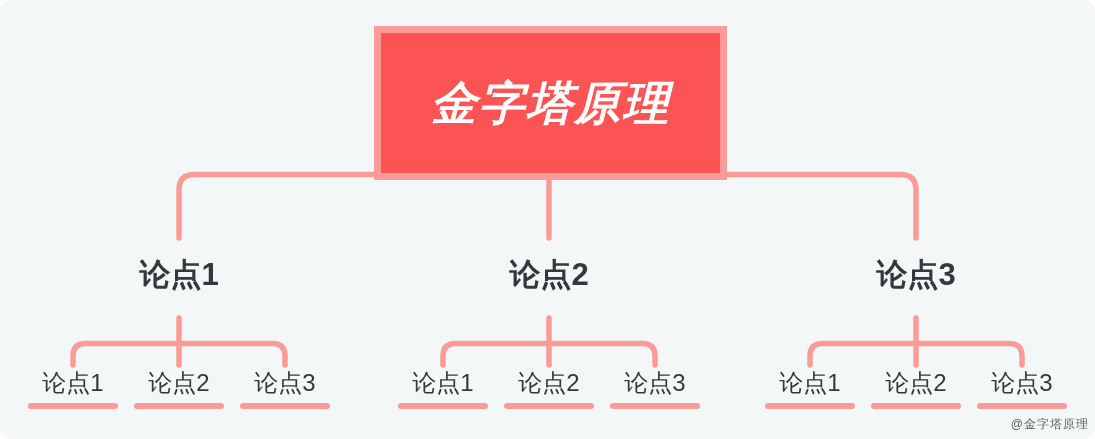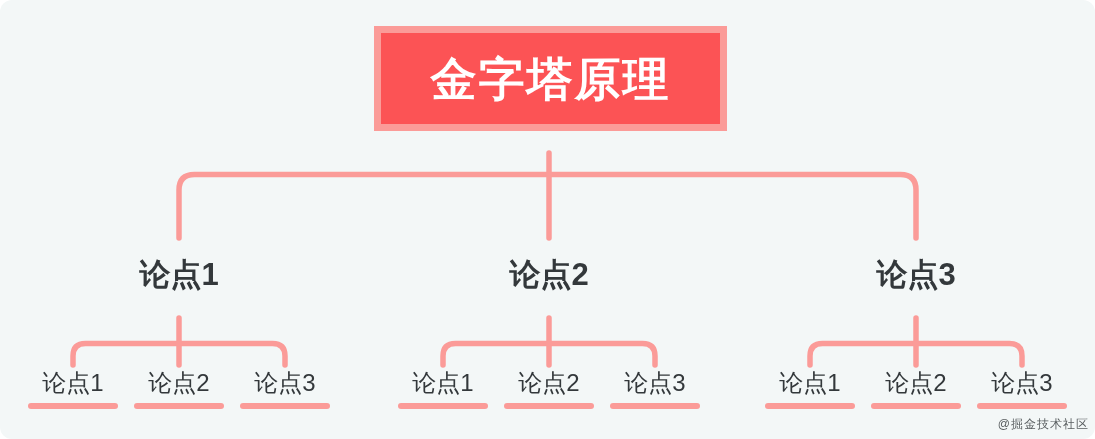--- a/index.html
+++ b/index.html
@@ -30,26 +30,27 @@
   }
   .connectors path{
     stroke:var(--line-pink);
     stroke-width:5.5;
     fill:none;
     stroke-linecap:round;
   }
   .root-node{
     position:absolute;
     left:374px;top:26px;
-    width:353px;height:105px;
+    width:353px;height:154px;
     background:var(--node-red);
     border:7px solid var(--line-pink);
     display:flex;
     align-items:center;
     justify-content:center;
+    font-style:italic;
   }
   .root-node .root-label{
     color:var(--root-text);
     font-size:46px;
     font-weight:700;
     letter-spacing:2px;
     line-height:1;
   }
   .branch-label{
     position:absolute;
@@ -151,15 +152,15 @@
   </div>
   <div class="leaf" style="left:868px;">
     <span class="leaf-label">论点2</span>
     <div class="leaf-underline"></div>
   </div>
   <div class="leaf" style="left:974px;">
     <span class="leaf-label">论点3</span>
     <div class="leaf-underline"></div>
   </div>
 
-  <div class="watermark">@掘金技术社区</div>
+  <div class="watermark">@金字塔原理</div>
 
 </div>
 
 </body></html>

